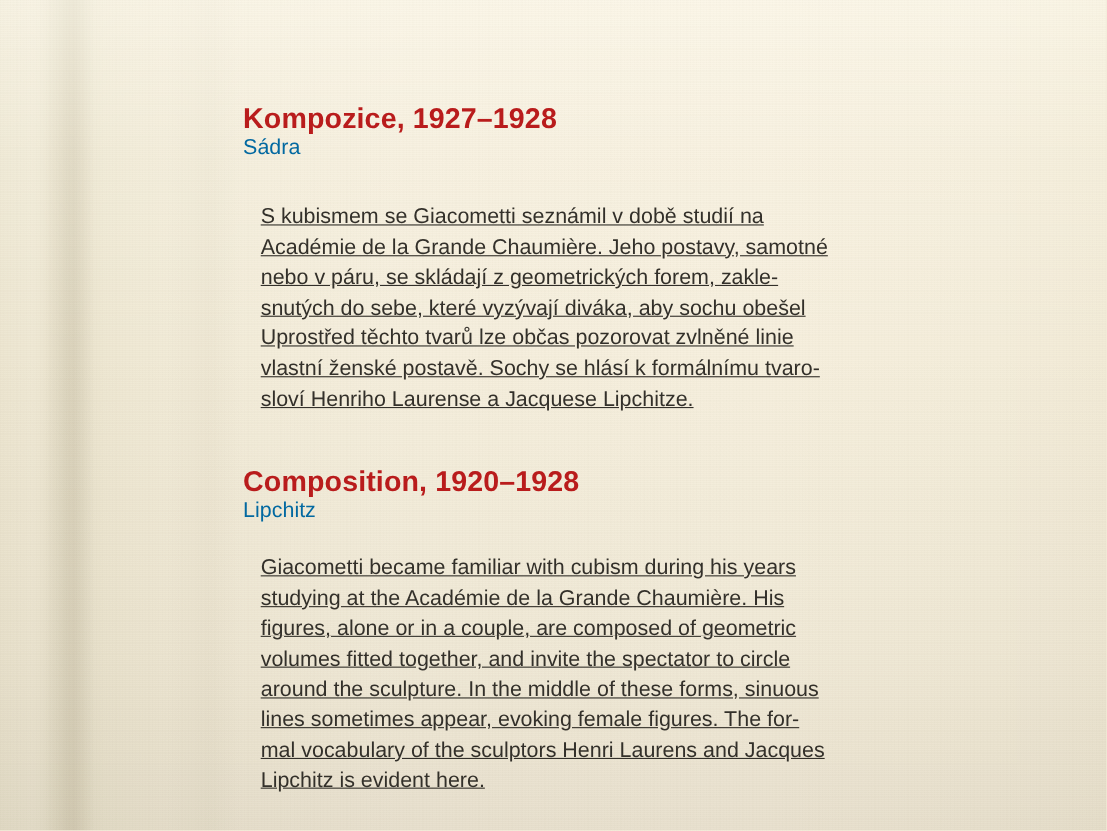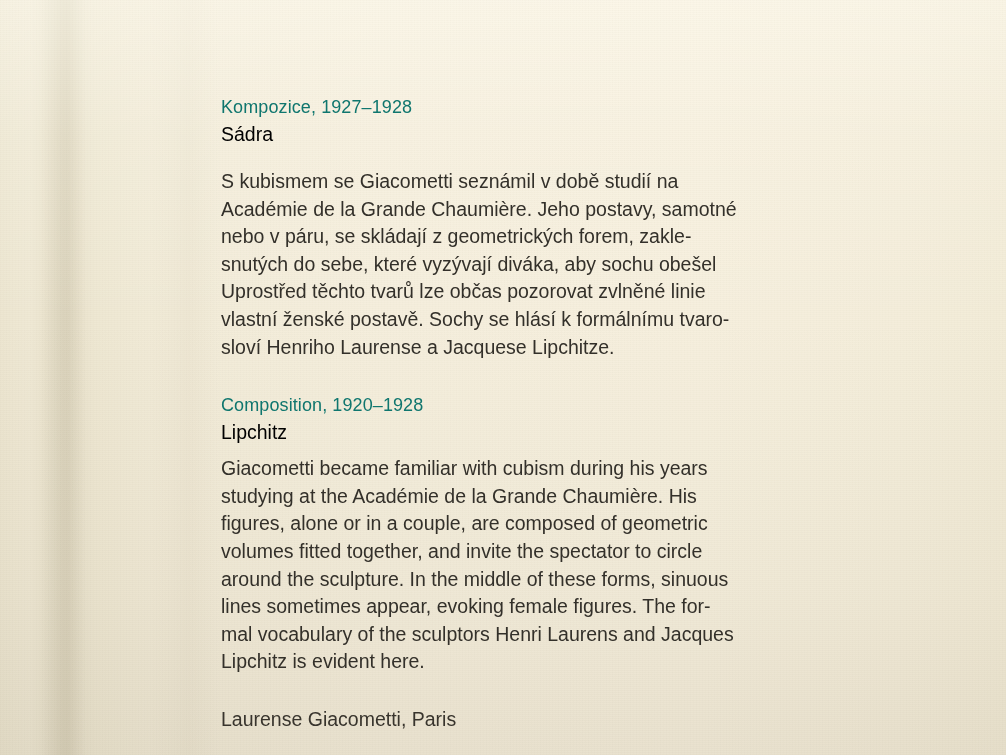--- a/index.html
+++ b/index.html
@@ -100,41 +100,42 @@
   
   #label {
     position: absolute;
     left: 221px;
     top: 94px;
     width: 616px;
     color: #272420;
   }
 
   .heading {
-    font-size: 18px;
-    font-weight: normal;
+    font-size: 26px;
+    font-weight: bold;
     letter-spacing: 0.1px;
     line-height: 27px;
     margin: 0;
-    color: #0f766e;
+    color: #b91c1c;
   }
   .subheading {
     font-size: 19.5px;
     font-weight: normal;
     line-height: 27px;
     margin: 0;
-    color: #000000;
+    color: #0369a1;
   }
   .body {
     font-size: 19.5px;
     font-weight: normal;
     line-height: 27.6px;
-    margin: 0;
+    margin: 16px;
     color: #33302a;
     white-space: pre-line;
+    text-decoration: underline;
   }
   .credit {
     font-size: 19.5px;
     font-weight: normal;
     line-height: 27px;
     margin: 0;
     color: #38342d;
   }
 
   .gap-title-body { height: 20px; }

